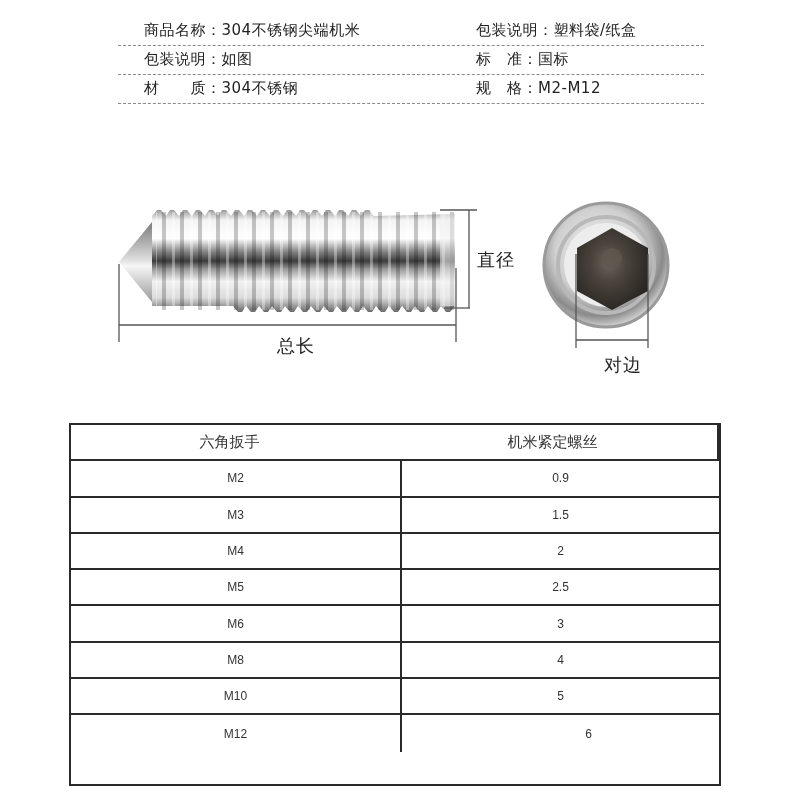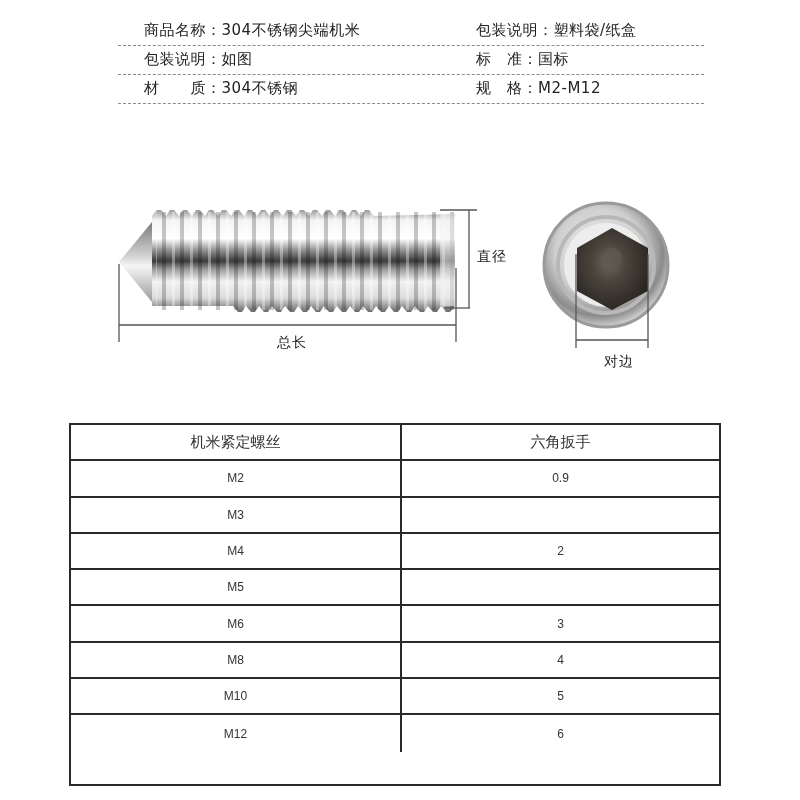--- a/index.html
+++ b/index.html
@@ -8,27 +8,27 @@
 
   
   .spec { position: absolute; left: 118px; top: 17px; width: 586px; }
   .spec-row { position: relative; height: 28px; border-bottom: 1px dashed #8a8a8a; }
   .spec-cell { position: absolute; top: 4px; font-size: 15px; letter-spacing: 0.5px; white-space: pre; color: #222; }
   .spec-cell.left { left: 26px; }
   .spec-cell.right { left: 358px; }
 
   
   .diagram { position: absolute; left: 0; top: 0; width: 800px; height: 400px; }
-  .dim-label { position: absolute; font-size: 14px; color: #222; letter-spacing: 1px; }
+  .dim-label { position: absolute; font-size: 18px; color: #222; letter-spacing: 1px; }
 
   
   .table { position: absolute; left: 69px; top: 423px; width: 652px; height: 363px;
            border: 2px solid #2a2a2a; box-sizing: border-box; }
   .trow { display: flex; height: 36.3px; box-sizing: border-box; border-bottom: 2px solid #2a2a2a; }
-  .trow:last-child { border-bottom: none; }
+  .trow:last-child { border-bottom: none; gap: 28px; }
   .tcell { flex: 0 0 auto; display: flex; align-items: center; justify-content: center;
            font-family: "Liberation Sans", sans-serif; font-size: 12px; color: #333; box-sizing: border-box; }
   .tcell.c1 { width: 331px; border-right: 2px solid #2a2a2a; }
   .tcell.c2 { width: 317px; }
   .trow.head .tcell { font-family: "DejaVu Sans", sans-serif; font-size: 15px; color: #333; }
 </style>
 </head>
 <body>
 
 <div class="spec">
@@ -132,36 +132,38 @@
     </g>
   </svg>
 
   <span class="dim-label" style="left:277px; top:334px;">总长</span>
   <span class="dim-label" style="left:477px; top:248px;">直径</span>
   <span class="dim-label" style="left:596px; top:353px;margin-left:8px;">对边</span>
 </div>
 
 <div class="table">
   <div class="trow head">
+    <div class="tcell c2">六角扳手</div>
     <div class="tcell c1">机米紧定螺丝</div>
-    <div class="tcell c2">六角扳手</div>
   </div>
   <div class="trow">
     <div class="tcell c1">M2</div>
     <div class="tcell c2">0.9</div>
   </div>
   <div class="trow">
     <div class="tcell c1">M3</div>
+    <div class="tcell c2">1.5</div>
   </div>
   <div class="trow">
     <div class="tcell c1">M4</div>
     <div class="tcell c2">2</div>
   </div>
   <div class="trow">
     <div class="tcell c1">M5</div>
+    <div class="tcell c2">2.5</div>
   </div>
   <div class="trow">
     <div class="tcell c1">M6</div>
     <div class="tcell c2">3</div>
   </div>
   <div class="trow">
     <div class="tcell c1">M8</div>
     <div class="tcell c2">4</div>
   </div>
   <div class="trow">

